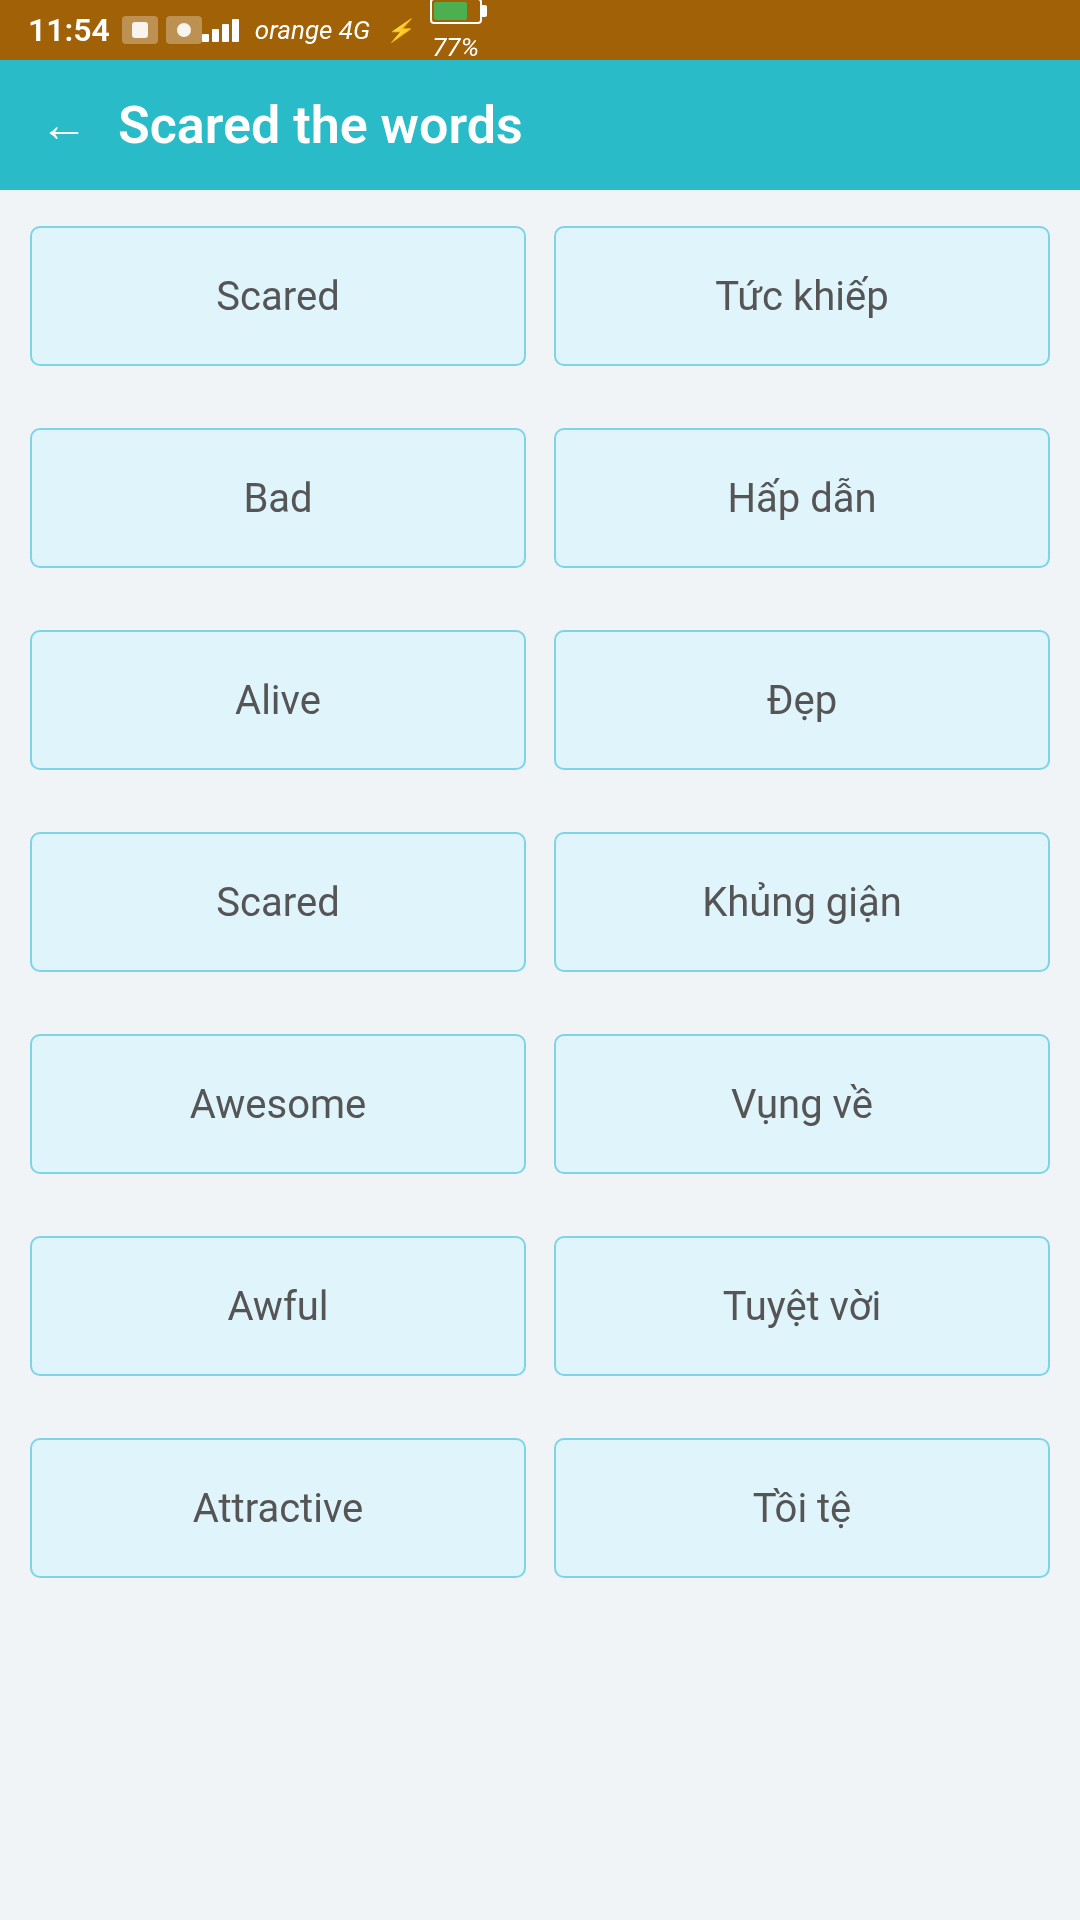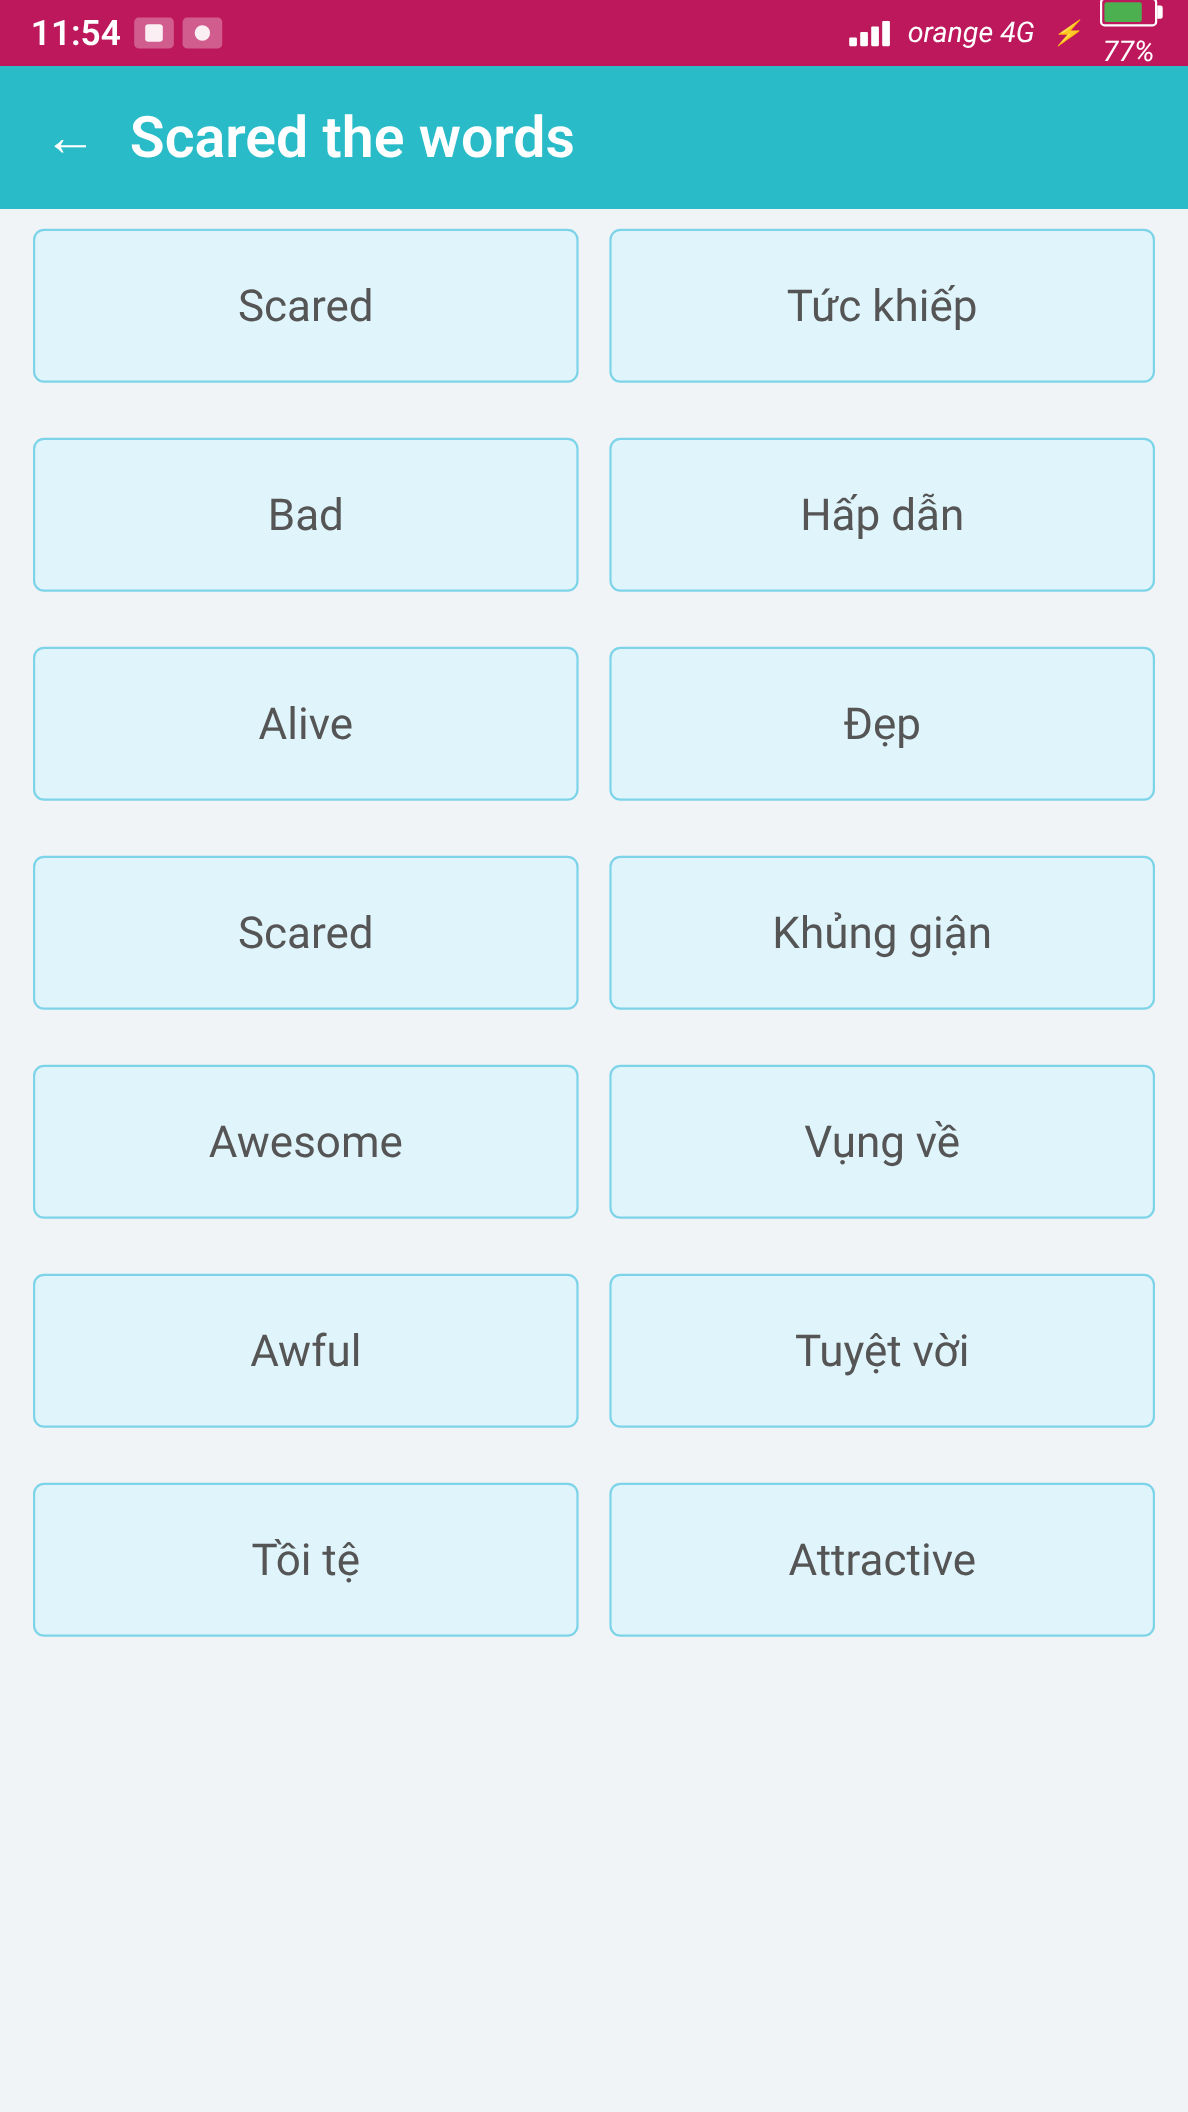--- a/index.html
+++ b/index.html
@@ -14,24 +14,23 @@
       min-height: 1920px;
       background-color: #f0f4f7;
       font-family: 'Roboto', Arial, sans-serif;
       overflow-x: hidden;
     }
 
     
     .status-bar {
       width: 100%;
       height: 60px;
-      background-color: #be185d;
-      display: flex;
-      align-items: center;
-      justify-content: space-between;
+      background-color: #a16207;
+      display: flex;
+      align-items: center;
       padding: 0 28px;
     }
 
     .status-bar-left {
       display: flex;
       align-items: center;
       gap: 12px;
     }
 
     .status-time {
@@ -138,24 +137,24 @@
     }
 
     .header-title {
       color: white;
       font-size: 52px;
       font-weight: 600;
     }
 
     
     .content {
-      padding: 18px 30px 60px;
+      padding: 36px 30px 60px;
       display: flex;
       flex-direction: column;
-      gap: 0;
+      gap: 12px;
     }
 
     .word-row {
       display: flex;
       gap: 28px;
       margin-bottom: 50px;
     }
 
     .word-card {
       flex: 1;
@@ -261,19 +260,19 @@
     <div class="word-row">
       <div class="word-card">
         <span class="word-card-text">Awful</span>
       </div>
       <div class="word-card">
         <span class="word-card-text">Tuyệt vời</span>
       </div>
     </div>
     <div class="word-row">
       <div class="word-card">
+        <span class="word-card-text">Attractive</span>
+      </div>
+      <div class="word-card">
         <span class="word-card-text">Tồi tệ</span>
       </div>
-      <div class="word-card">
-        <span class="word-card-text">Attractive</span>
-      </div>
     </div>
   </div>
 
 </body></html>

